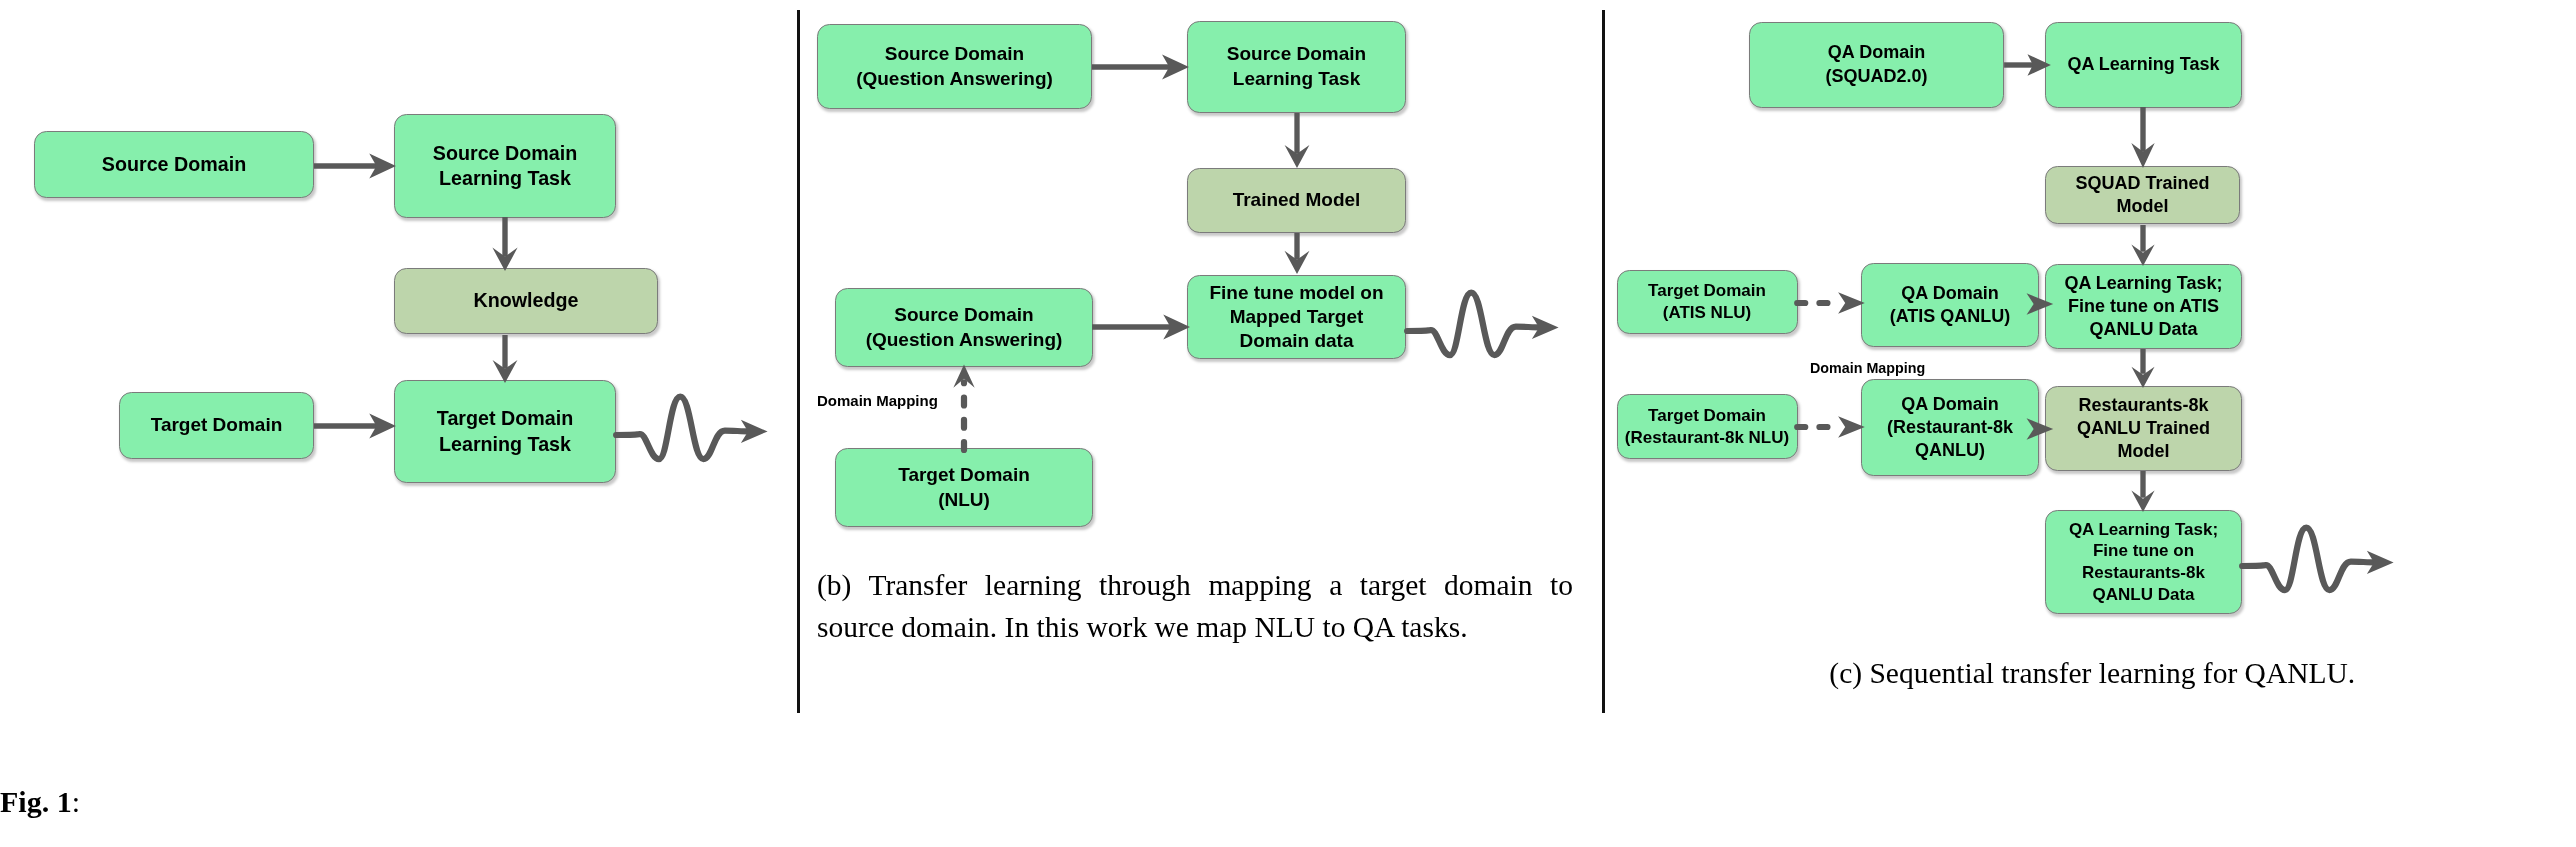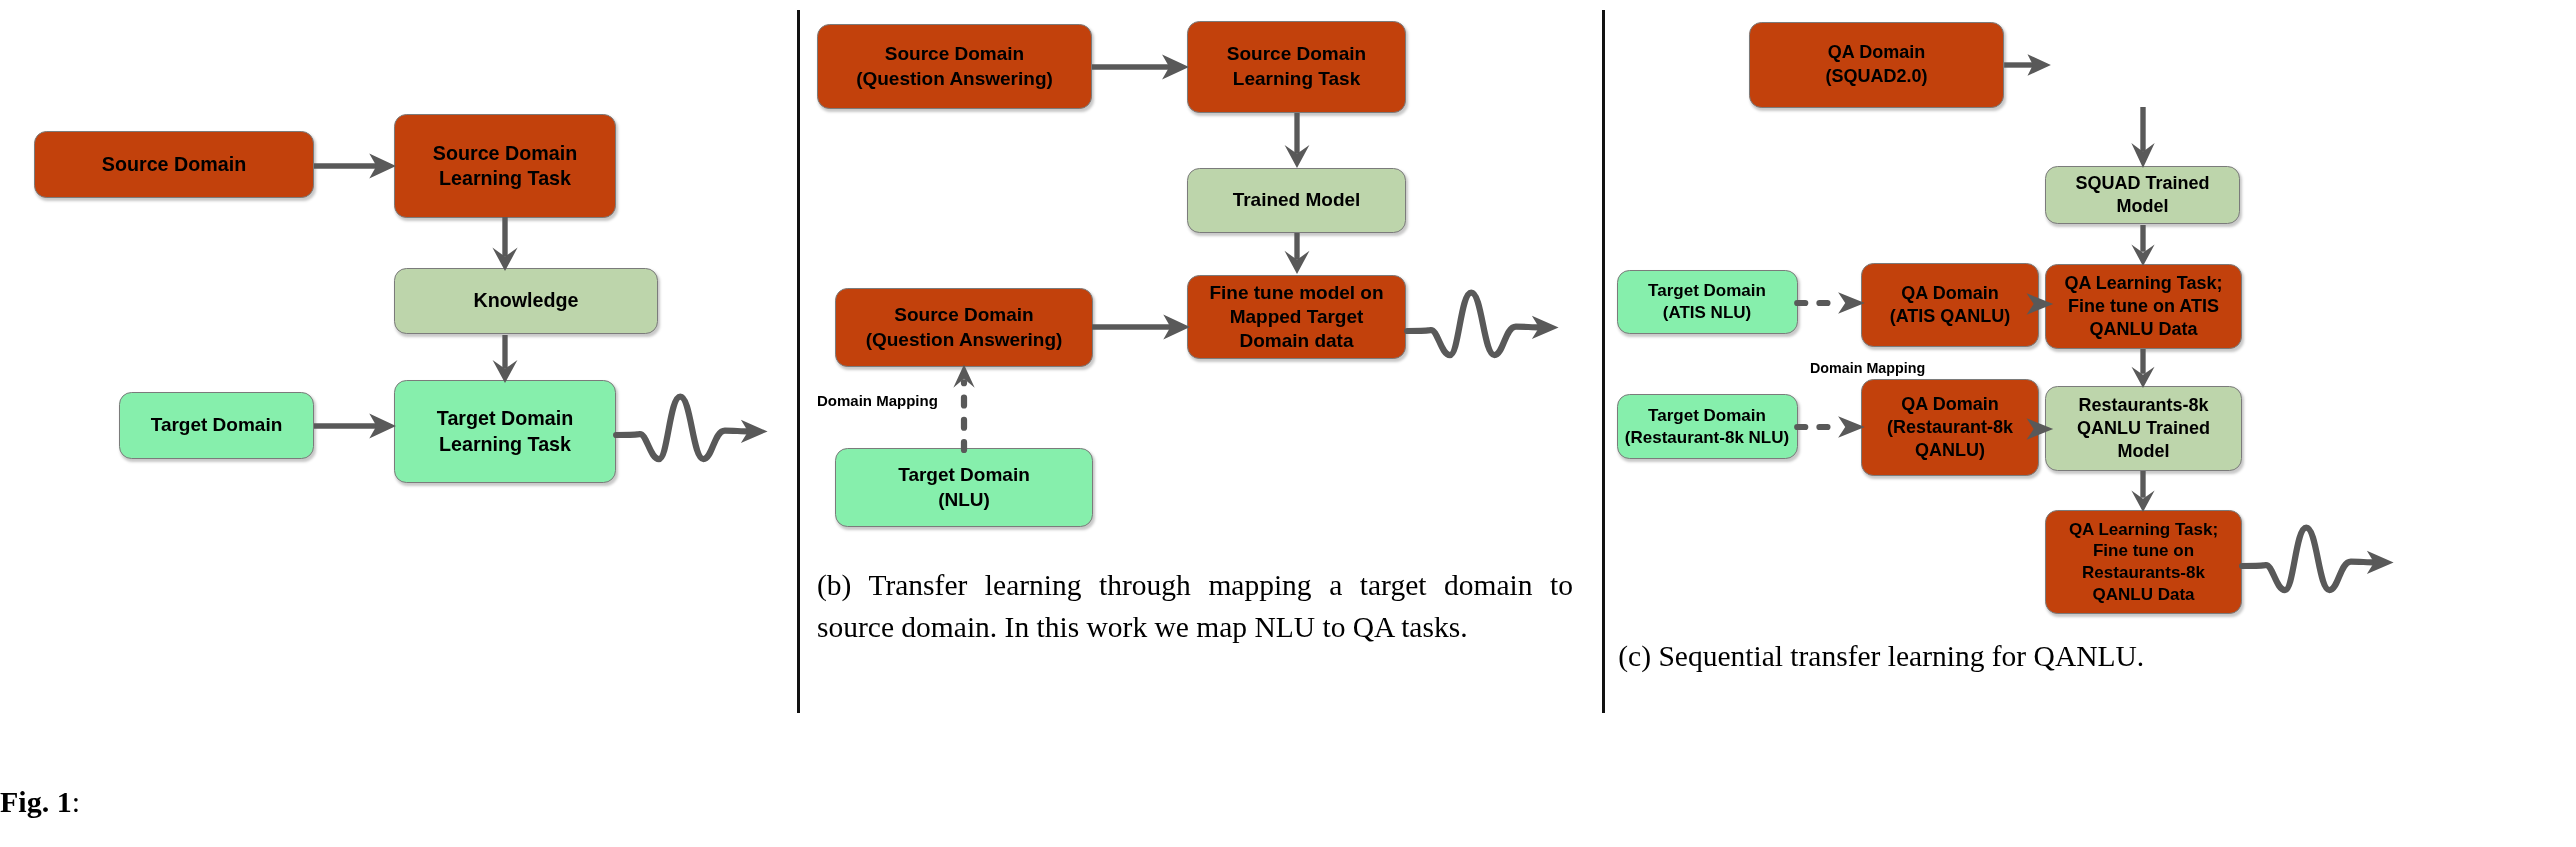--- a/index.html
+++ b/index.html
@@ -49,21 +49,21 @@
     align-items: center;
     justify-content: center;
     text-align: center;
     color: #000000;
     font-weight: bold;
     line-height: 1.28;
     box-shadow: 1.8px 2.7px 2.7px rgba(0,0,0,0.22);
     padding: 1.8px 5.4px;
     white-space: pre-line;
   }
-  .node.peach { background: #c2410c; }
+  .node.peach { background: #86efac; }
   .node.green { background: #bdd5ab; }
   .node.pink  { background: #86efac; }
 
   
   .conn {
     position: absolute;
     overflow: visible;
     pointer-events: none;
   }
   .conn path, .conn line, .conn polyline {
@@ -215,20 +215,21 @@
     </svg>
 
     <div class="caption" style="left:18px; top:565px; width:756px;">(b) Transfer learning through mapping a target domain to source domain.  In this work we map NLU to QA tasks.</div>
   </div>
 
   <div class="panel" id="panel-c">
 
     <div class="node peach" style="left:145px; top:21.5px; width:255px; height:86px; font-size:18px;">QA Domain
 (SQUAD2.0)</div>
 
+    <div class="node peach" style="left:441px; top:21.5px; width:197px; height:86px; font-size:18px;">QA Learning Task</div>
 
     <div class="node green" style="left:441px; top:166px; width:195px; height:58px; font-size:18px;">SQUAD Trained
 Model</div>
 
     <div class="node peach" style="left:441px; top:264px; width:197px; height:85px; font-size:18px;">QA Learning Task;
 Fine tune on ATIS
 QANLU Data</div>
 
     <div class="node green" style="left:441px; top:386px; width:197px; height:85px; font-size:18px;">Restaurants-8k
 QANLU Trained
@@ -297,21 +298,21 @@
       <polygon class="arrowhead" points="-14,6 16,18 -14,30 -6,18"></polygon>
     </svg>
 
     <div class="edge-label" style="left:206px; top:360px; font-size:14.3px;">Domain Mapping</div>
 
     <svg class="conn squiggle" style="left:636px; top:517px;" width="170" height="98" viewBox="0 0 190 110">
       <path d="M 2 55 C 16 55 20 55 28 54 C 36 52 40 82 50 82 C 60 82 62 12 74 12 C 86 12 88 82 100 82 C 110 82 112 50 124 50 C 134 50 142 51 152 51"></path>
       <polygon class="arrowhead" points="142,38 172,51 142,64 150,51"></polygon>
     </svg>
 
-    <div class="caption center" style="left:14.3px; top:636px; width:948px; text-align:left;">(c) Sequential transfer learning for QANLU.</div>
+    <div class="caption center" style="left:14.3px; top:653px; width:948px; text-align:center;">(c) Sequential transfer learning for QANLU.</div>
   </div>
 
   <div id="fig-label">
     <span class="fig-name">Fig. 1</span><span class="fig-colon">:</span>
   </div>
 
 </div>
 
 
 </body></html>

